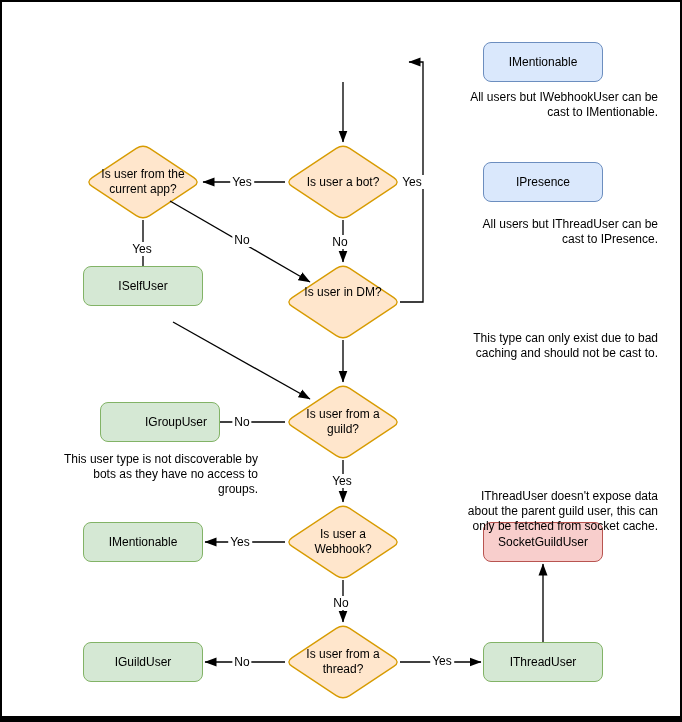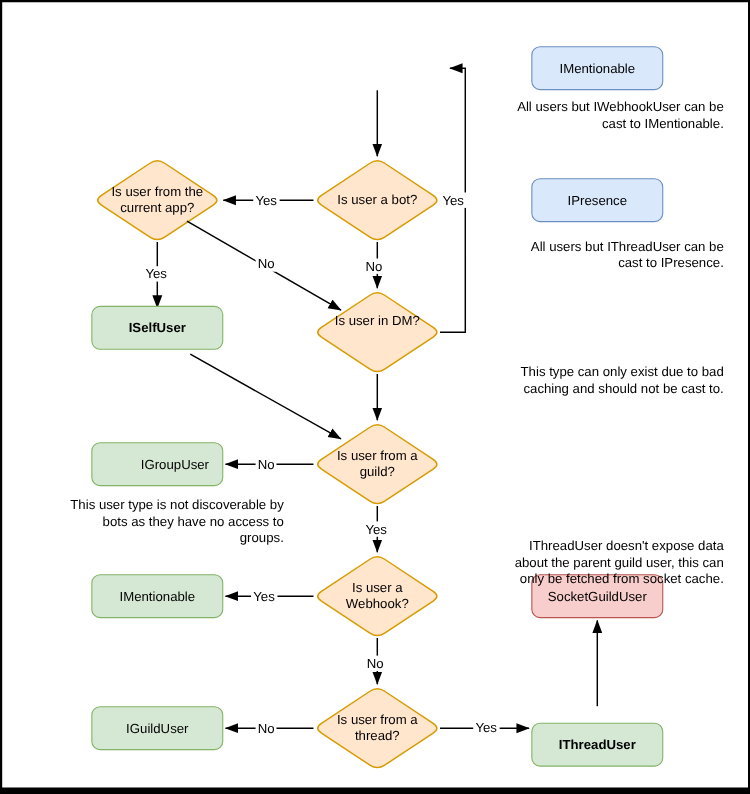--- a/index.html
+++ b/index.html
@@ -89,26 +89,26 @@
     <path class="edge" d="M341,458 L341,500"></path>
     <path class="edge" d="M283,540 L203,540"></path>
     <path class="edge" d="M341,578 L341,620"></path>
     <path class="edge" d="M283,660 L203,660"></path>
     <path class="edge" d="M398,660 L479,660"></path>
     <path class="edge" d="M541,640 L541,562"></path>
   </svg>
 
   <div class="node blue" style="left:481px; top:40px;">IMentionable</div>
   <div class="node blue" style="left:481px; top:160px;">IPresence</div>
-  <div class="node green" style="left:81px;  top:276px;font-weight:bold;">ISelfUser</div>
-  <div class="node green" style="left:81px;  top:400px;padding-left:32px;">IGroupUser</div>
+  <div class="node green" style="left:81px;  top:264px;">ISelfUser</div>
+  <div class="node green" style="left:98px;  top:400px;padding-left:32px;">IGroupUser</div>
   <div class="node green" style="left:81px;  top:520px;">IMentionable</div>
   <div class="node red" style="left:481px; top:520px;">SocketGuildUser</div>
   <div class="node green" style="left:81px;  top:640px;">IGuildUser</div>
-  <div class="node green" style="left:481px; top:655px;font-weight:bold;">IThreadUser</div>
+  <div class="node green" style="left:481px; top:640px;">IThreadUser</div>
 
   <div class="dlabel" style="left:341px; top:180px;">Is user a bot?</div>
   <div class="dlabel" style="left:141px; top:180px;">Is user from the
 current app?</div>
   <div class="dlabel" style="left:341px; top:290px;">Is user in DM?</div>
   <div class="dlabel" style="left:341px; top:420px;">Is user from a
 guild?</div>
   <div class="dlabel" style="left:341px; top:540px;">Is user a
 Webhook?</div>
   <div class="dlabel" style="left:341px; top:660px;">Is user from a

